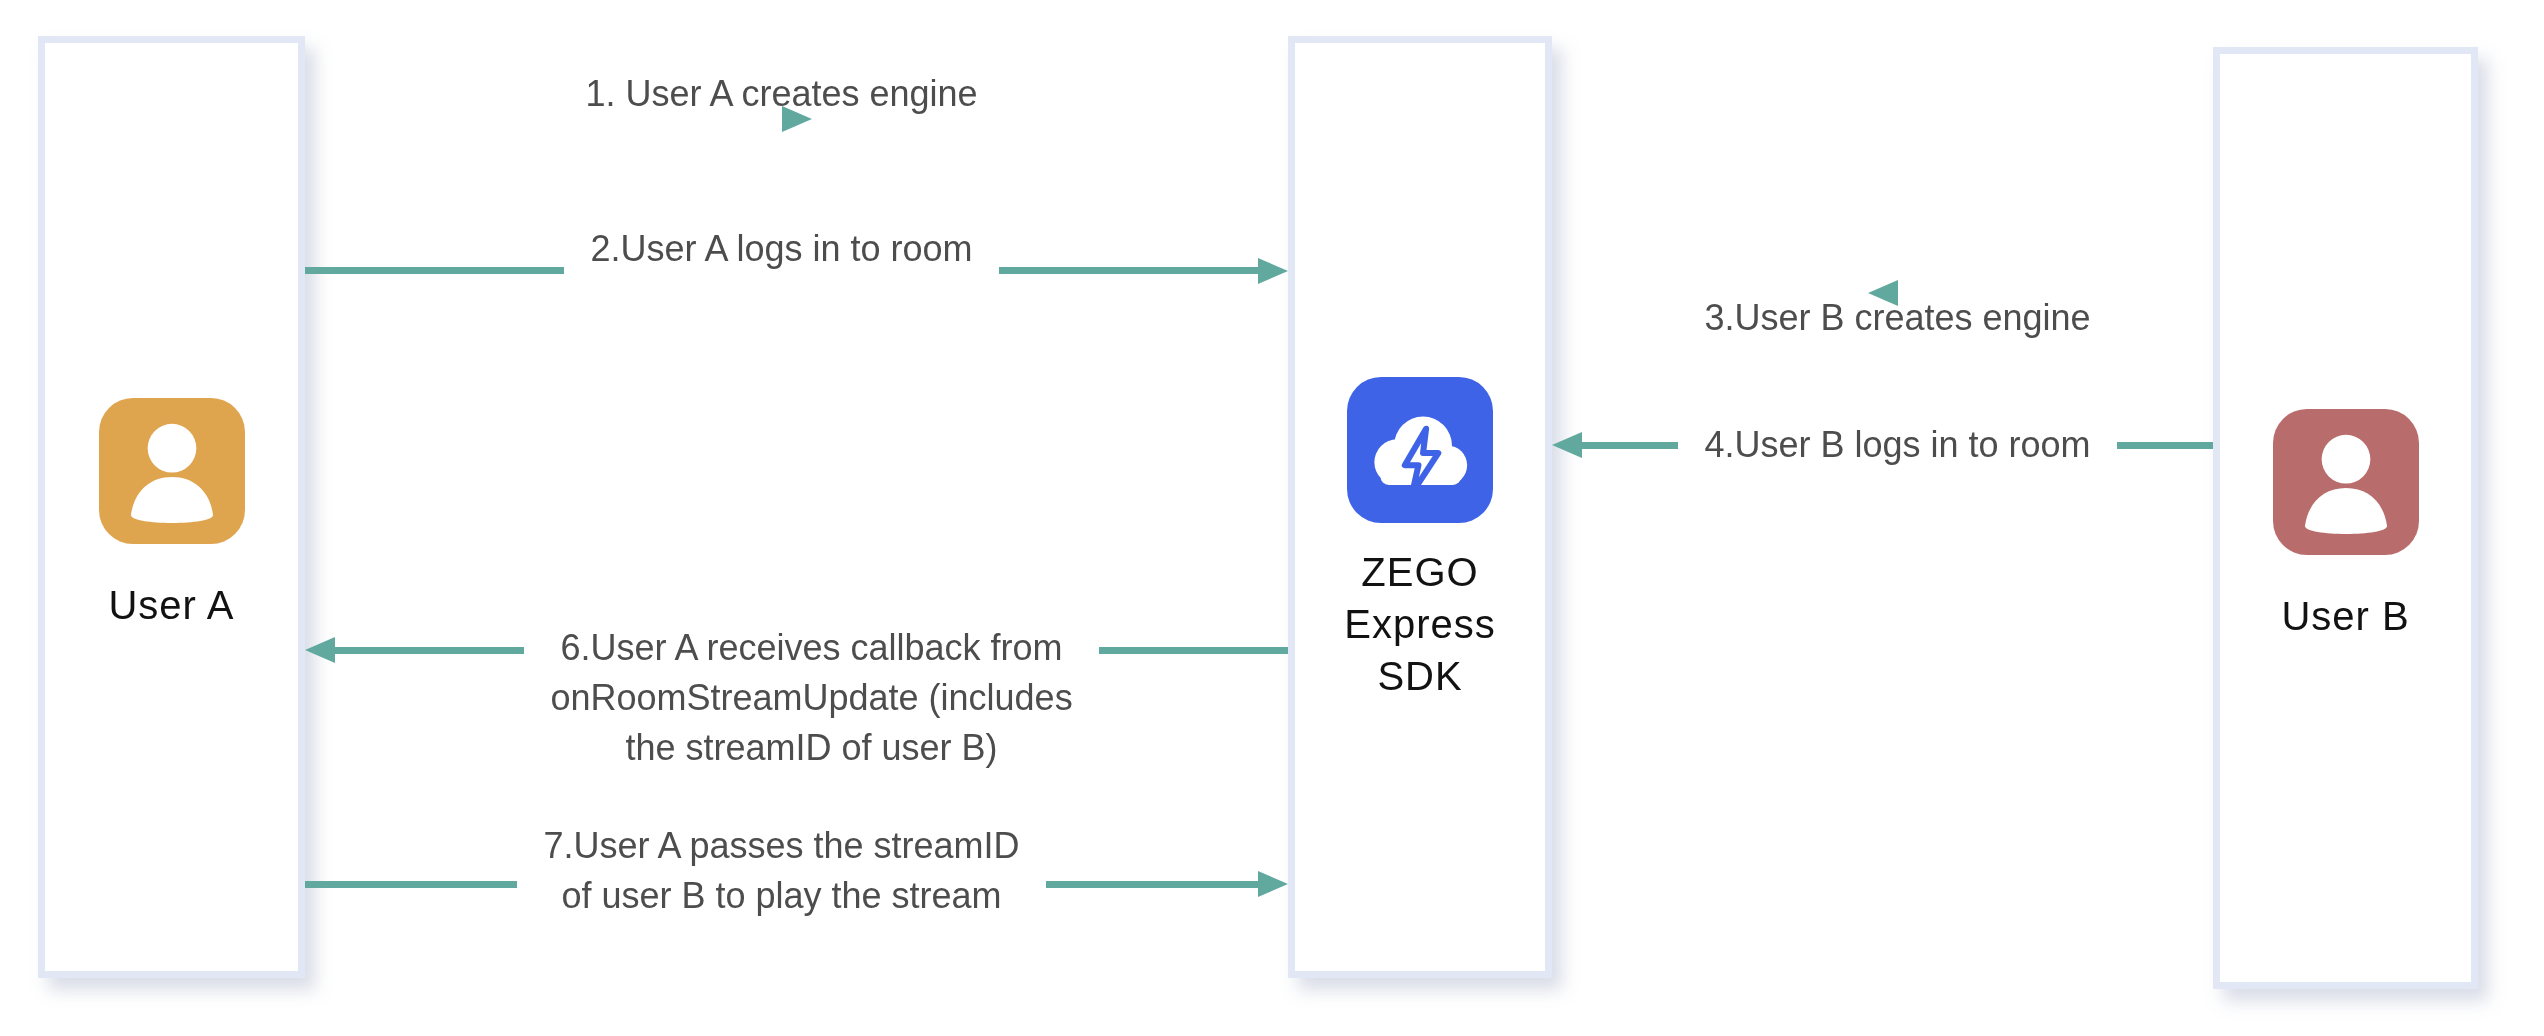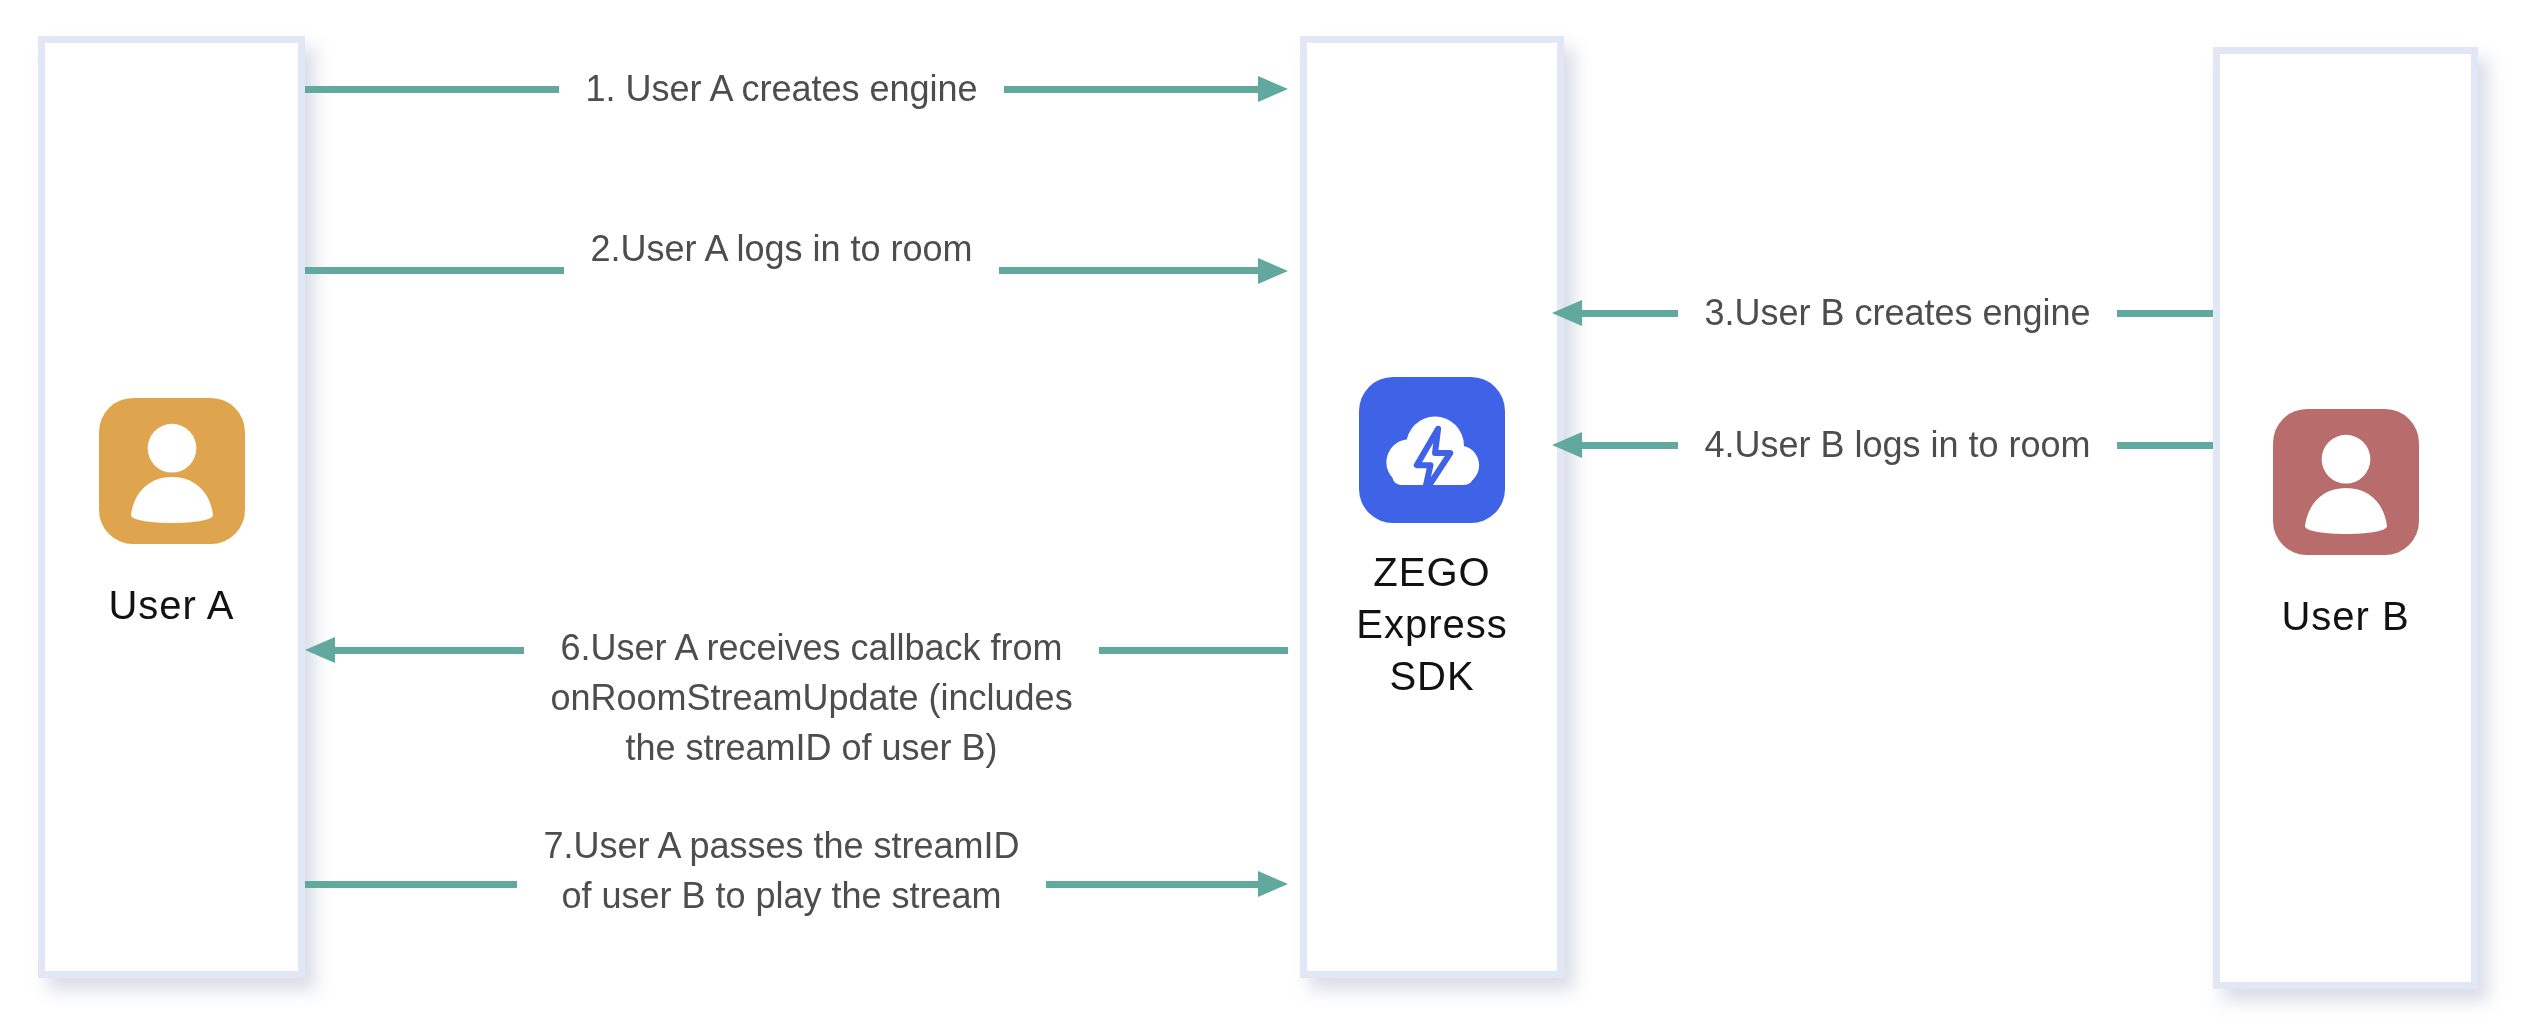--- a/index.html
+++ b/index.html
@@ -7,21 +7,21 @@
     position:relative;width:2544px;height:1036px;background:#ffffff;
     font-family:"Liberation Sans", sans-serif;overflow:hidden;
   }
   
   .entity-box{
     position:absolute;top:36px;height:942px;background:#ffffff;
     border:7px solid var(--box-border,#e2e7f5);box-sizing:border-box;
     box-shadow:10px 12px 16px rgba(156,166,192,.38);
   }
   #box-user-a{left:38px;width:267px;}
-  #box-sdk{left:1288px;width:264px;margin-left:12px;}
+  #box-sdk{left:1288px;width:264px;}
   #box-user-b{left:2213px;width:265px;margin-top:11px;}
   .avatar{
     position:absolute;left:50%;transform:translateX(-50%);
     width:146px;height:146px;border-radius:34px;
     display:flex;align-items:center;justify-content:center;
   }
   .user-box .avatar{top:355px;}
   #box-sdk .avatar{top:334px;}
   .avatar svg{width:146px;height:146px;display:block;}
   .avatar-a{background:var(--user-a-icon,#dfa54e);}
@@ -49,21 +49,21 @@
   .head-right::after{
     content:"";position:absolute;left:100%;top:50%;transform:translateY(-50%);
     border-top:13px solid transparent;border-bottom:13px solid transparent;
     border-left:30px solid var(--arrow,#61a89e);width:0;height:0;
   }
   .head-left::before{
     content:"";position:absolute;right:100%;top:50%;transform:translateY(-50%);
     border-top:13px solid transparent;border-bottom:13px solid transparent;
     border-right:30px solid var(--arrow,#61a89e);width:0;height:0;
   }
-  .r1{top:69px;}  .r2{top:234px;align-items:flex-end;} .r3{top:293px;} .r4{top:425px;}
+  .r1{top:69px;flex-direction:column;}  .r2{top:234px;align-items:flex-end;} .r3{top:293px;flex-direction:column;} .r4{top:425px;}
   .r5{top:563px;} .r6{top:630px;} .r7{top:864px;}
   .shift-down{transform:translateY(48px);}
   .shift-up{transform:translateY(-13px);}
 </style>
 </head>
 <body>
 
 <div class="stage">
 
   <section class="entity-box user-box" id="box-user-a">

